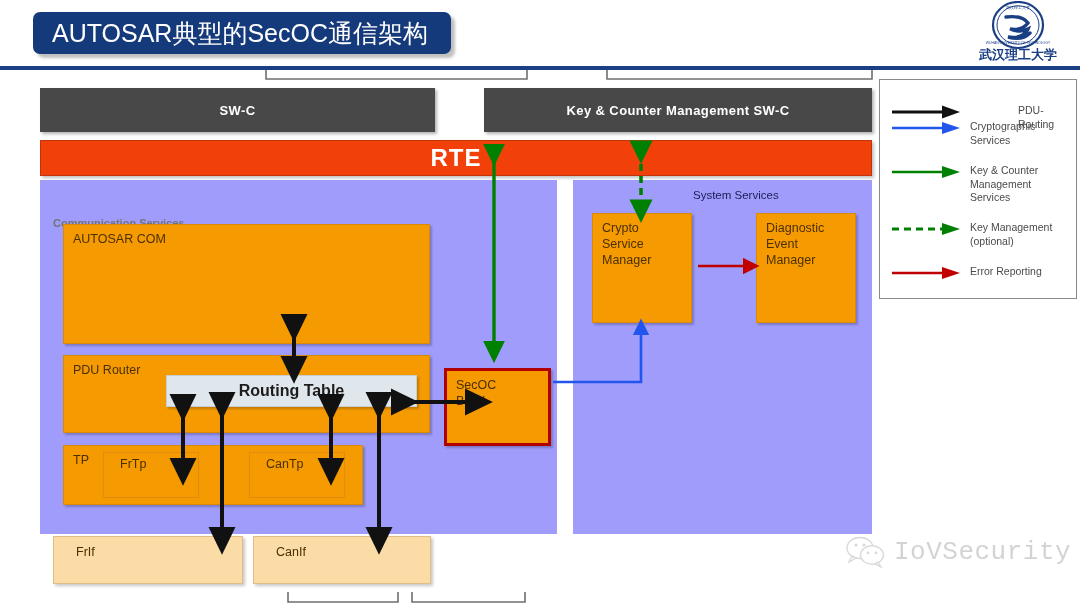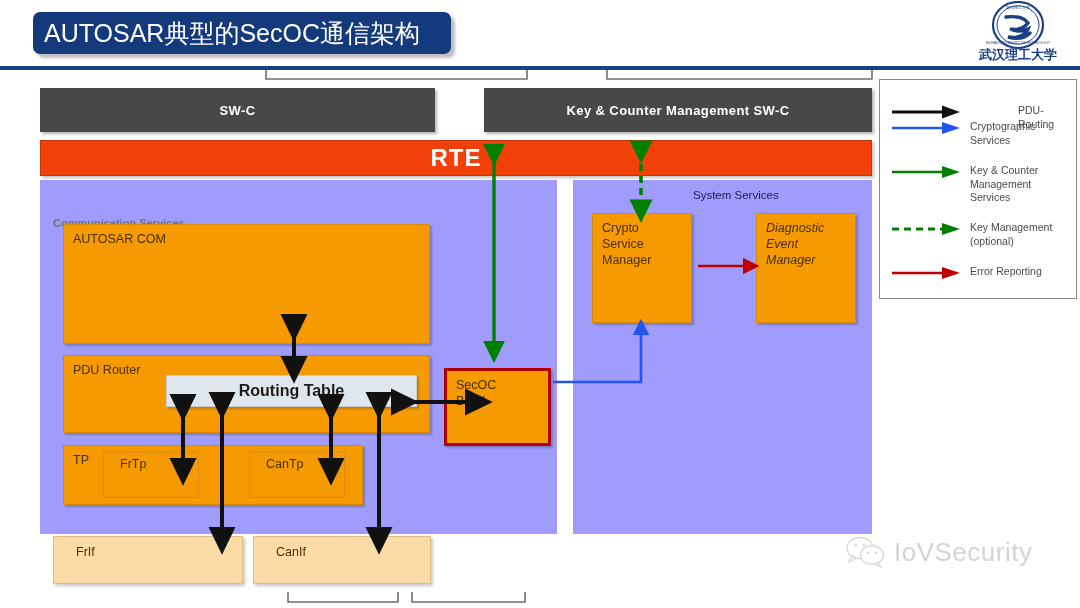--- a/index.html
+++ b/index.html
@@ -15,21 +15,21 @@
   .title-pill {
     position: absolute; left: 33px; top: 12px;
     width: 418px; height: 42px;
     background: #153A7B;
     border-radius: 7px;
     box-shadow: 4px 4px 3px rgba(0,0,0,0.25);
     display: flex; align-items: center;
   }
   .title-pill span {
     color: #ffffff; font-size: 25px; font-weight: 400;
-    padding-left: 11px; letter-spacing: 0px; white-space: nowrap;
+    padding-left: 19px; letter-spacing: 0px; white-space: nowrap;
   }
   .header-rule {
     position: absolute; left: 0; top: 66px; width: 1080px; height: 4px;
     background: #1b3f85;
   }
   .logo { position: absolute; right: 6px; top: 1px; width: 112px; height: 62px; }
 
   
   .legend {
     position: absolute; left: 879px; top: 79px;
@@ -109,21 +109,21 @@
   }
 
   .svg-layer { position: absolute; left: 0; top: 0; width: 1080px; height: 608px; pointer-events: none; }
 
   
   .watermark {
     position: absolute; left: 845px; top: 536px;
     display: flex; align-items: center; gap: 7px; opacity: .5;
   }
   .watermark .wm-text {
-    font-size: 26px; color: #a9a9a9; font-family: Liberation Sans, sans-serif;
+    font-size: 26px; color: #a9a9a9; font-family: Liberation Mono, monospace;
     letter-spacing: .5px;
   }
 </style>
 </head>
 <body>
 
 <div id="root">
 
   <div class="title-pill">
     <span>AUTOSAR典型的SecOC通信架构</span>
@@ -230,21 +230,21 @@
     <div class="olabel" style="white-space:pre-line;">SecOC
 BSW</div>
   </div>
 
   <div class="obox" style="left:592px; top:213px; width:100px; height:110px;">
     <div class="olabel" style="white-space:pre-line;">Crypto
 Service
 Manager</div>
   </div>
   <div class="obox" style="left:756px; top:213px; width:100px; height:110px;">
-    <div class="olabel" style="white-space:pre-line;font-style:italic;">Diagnostic
+    <div class="olabel" style="white-space:pre-line;">Diagnostic
 Event
 Manager</div>
   </div>
 
   <div class="ifbox" style="left:53px; top:536px; width:190px; height:48px;">
     <span>FrIf</span>
   </div>
   <div class="ifbox" style="left:253px; top:536px; width:178px; height:48px;">
     <span>CanIf</span>
   </div>

